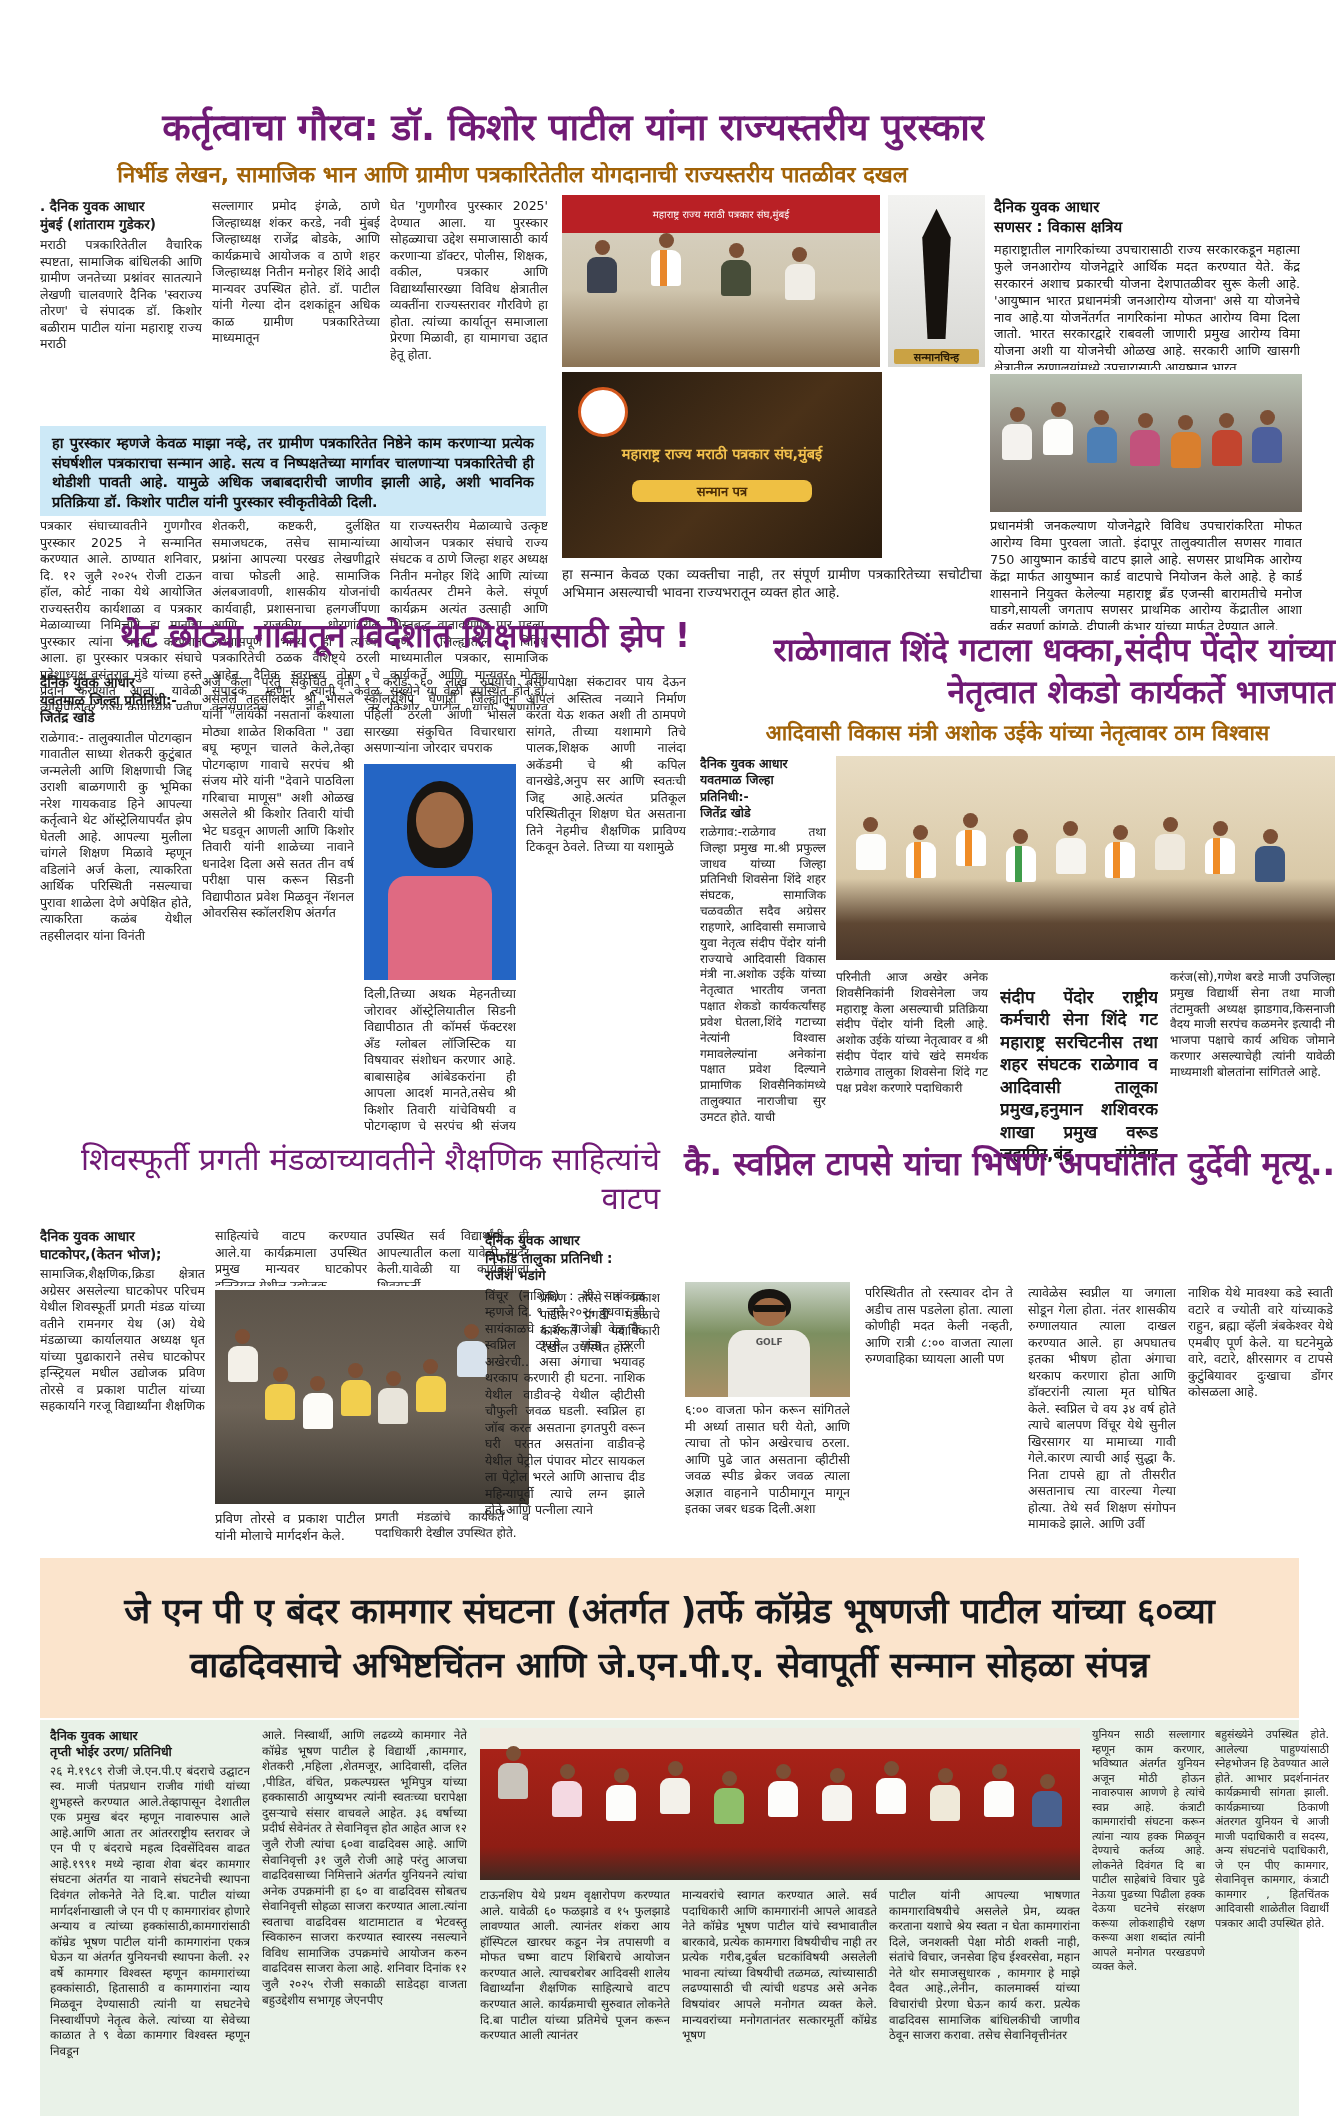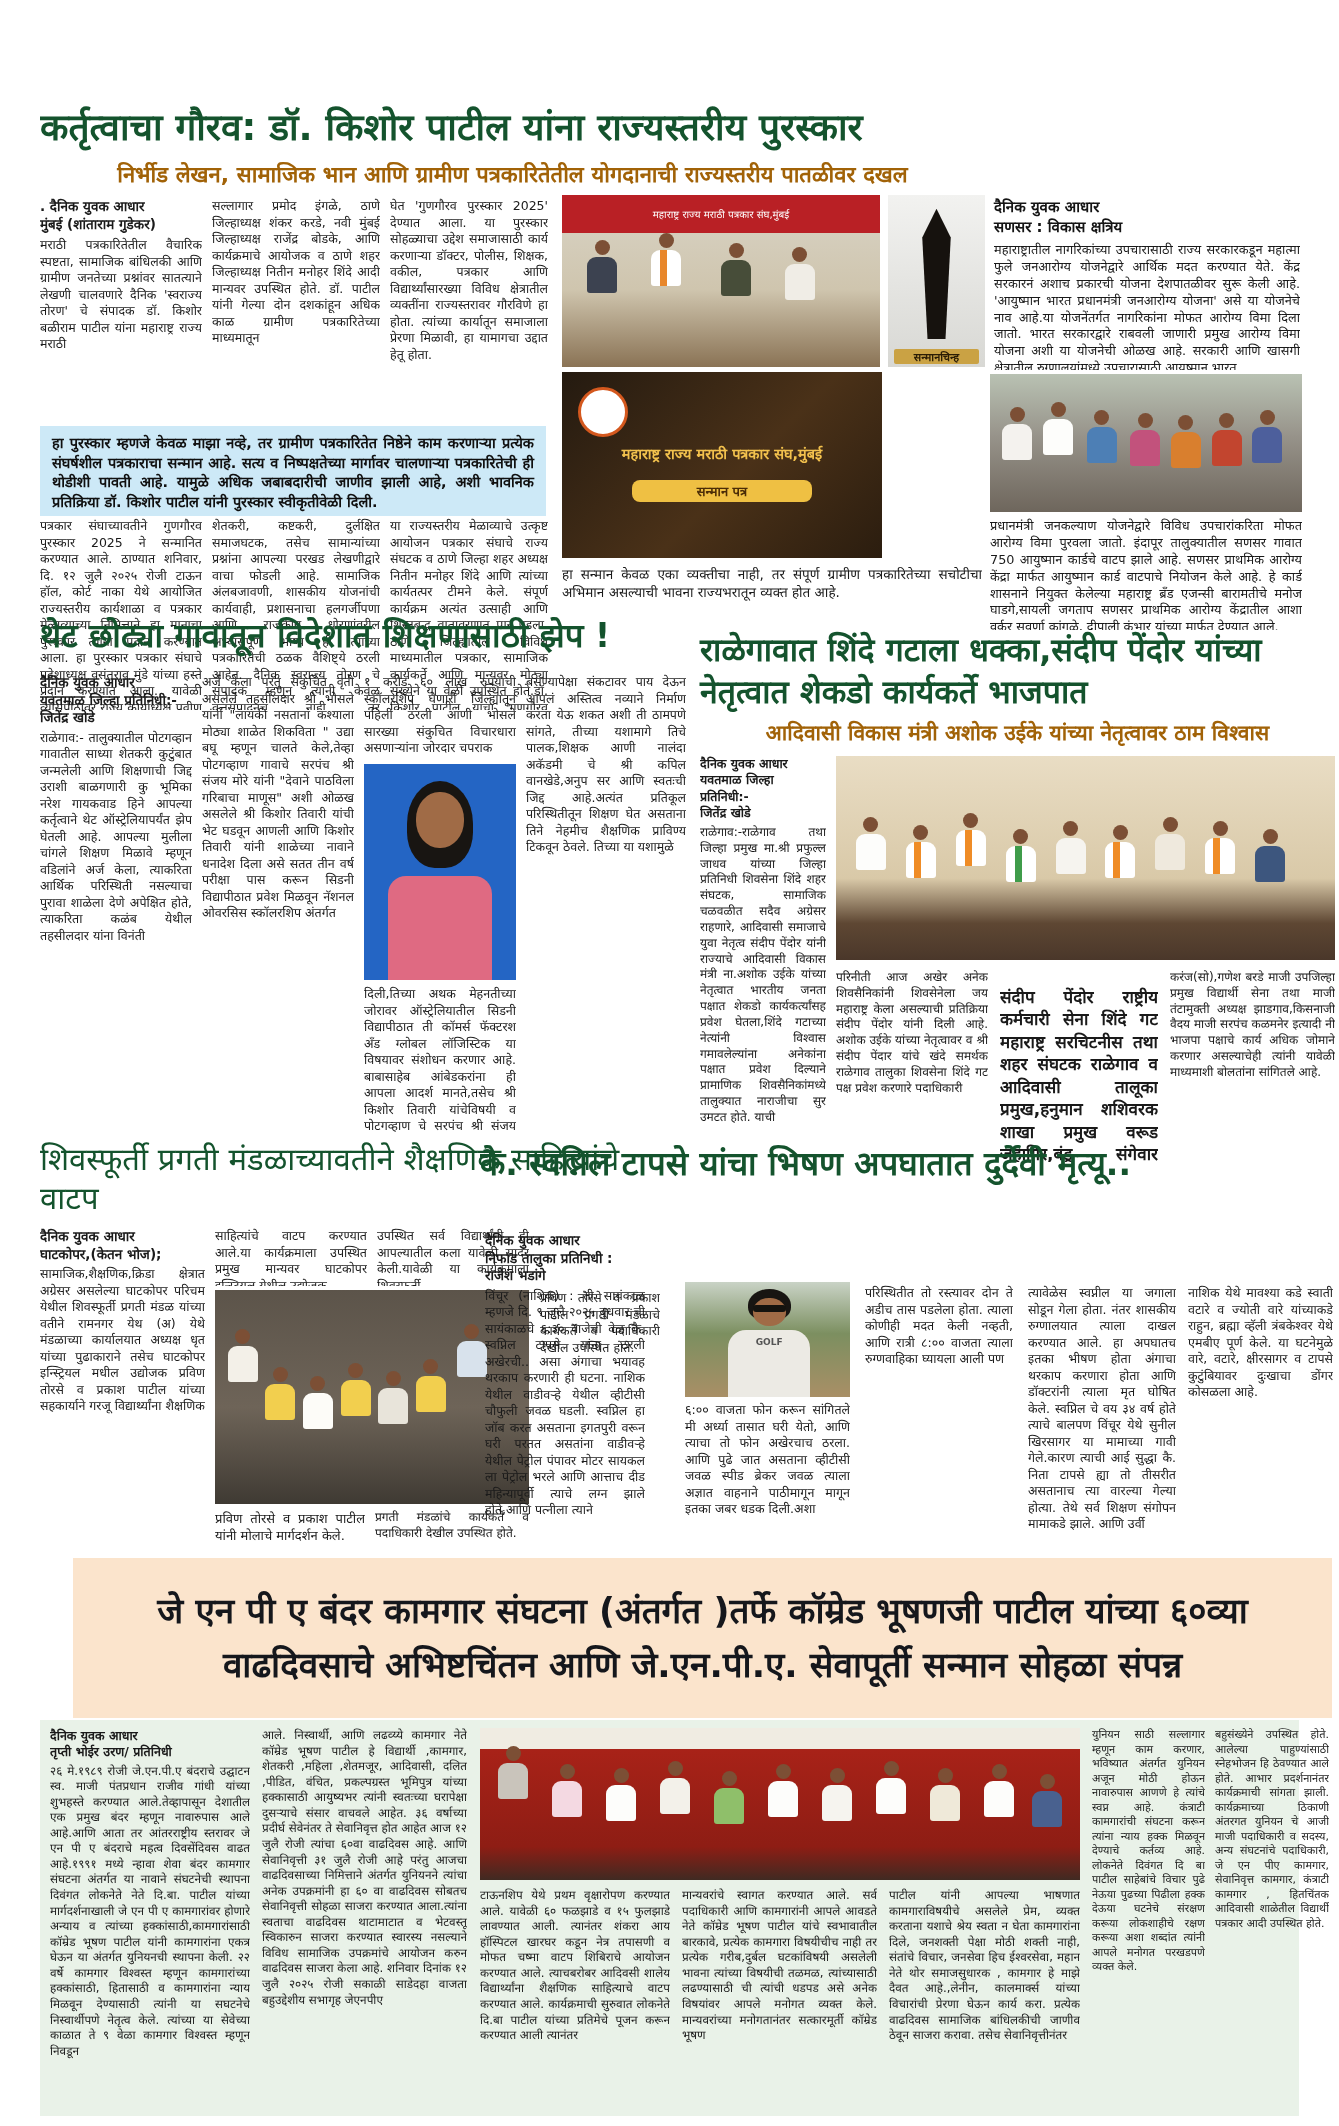--- a/index.html
+++ b/index.html
@@ -9,21 +9,21 @@
   
   #masthead{left:40px;top:38px;width:1259px;height:58px;background:#2c3a96;}
   #logoBox{left:10px;top:7px;width:258px;height:44px;background:#fff;display:flex;align-items:center;justify-content:center;}
   #logoText{color:#e8232a;font-size:33px;font-weight:bold;font-style:italic;letter-spacing:1px;
             text-shadow:1px 1px 0 #30100f;white-space:nowrap;}
   #dateBox{right:108px;top:14px;width:212px;height:30px;background:#fff;border-radius:4px;
            display:flex;align-items:center;justify-content:center;font-size:16px;font-weight:bold;color:#111;white-space:nowrap;}
   #pageCircle{right:40px;top:4px;width:48px;height:50px;background:#fff;border-radius:50%;
            display:flex;align-items:center;justify-content:center;font-size:28px;font-weight:bold;color:#c4161c;}
   
-  .hl{font-weight:800;color:#14532d;text-align:left;}
+  .hl{font-weight:800;color:#701a75;text-align:right;}
   .sub{font-weight:bold;color:#a16207;text-align:center;}
   .col{position:absolute;text-align:justify;font-size:12.5px;line-height:1.32;overflow:hidden;color:#1a1a1a;}
   .byl{font-weight:bold;font-size:13.5px;line-height:1.3;text-align:left;}
   .nowrap{white-space:nowrap;overflow:hidden;}
   
   .photo{position:absolute;overflow:hidden;}
   .pe{position:absolute;bottom:4%;width:30px;}
   .pe::before{content:"";display:block;width:15px;height:15px;border-radius:50%;background:#7c4f35;margin:0 auto 2px;}
   .pe::after{content:"";display:block;height:36px;border-radius:9px 9px 3px 3px;background:var(--s,#eee);}
   .banner{position:absolute;left:0;top:0;right:0;height:22%;background:#b92025;color:#fff;
@@ -199,21 +199,21 @@
         <span style="font-size:9px;color:#555;font-weight:bold;">GOLF</span>
       </div>
     </div>
     <div class="col" style="left:205px;top:262px;width:165px;height:156px;">६:०० वाजता फोन करून सांगितले मी अर्ध्या तासात घरी येतो, आणि त्याचा तो फोन अखेरचाच ठरला. आणि पुढे जात असताना व्हीटीसी जवळ स्पीड ब्रेकर जवळ त्याला अज्ञात वाहनाने पाठीमागून मागून इतका जबर धडक दिली.अशा</div>
     <div class="col" style="left:385px;top:145px;width:148px;height:273px;">परिस्थितीत तो रस्त्यावर दोन ते अडीच तास पडलेला होता. त्याला कोणीही मदत केली नव्हती, आणि रात्री ८:०० वाजता त्याला रुग्णवाहिका घ्यायला आली पण</div>
     <div class="col" style="left:548px;top:145px;width:148px;height:273px;">त्यावेळेस स्वप्नील या जगाला सोडून गेला होता. नंतर शासकीय रुग्णालयात त्याला दाखल करण्यात आले. हा अपघातच इतका भीषण होता अंगाचा थरकाप करणारा होता आणि डॉक्टरांनी त्याला मृत घोषित केले. स्वप्निल चे वय ३४ वर्ष होते त्याचे बालपण विंचूर येथे सुनील खिरसागर या मामाच्या गावी गेले.कारण त्याची आई सुद्धा कै. निता टापसे ह्या तो तीसरीत असतानाच त्या वारल्या गेल्या होत्या. तेथे सर्व शिक्षण संगोपन मामाकडे झाले. आणि उर्वी</div>
     <div class="col" style="left:708px;top:145px;width:145px;height:273px;">नाशिक येथे मावश्या कडे स्वाती वटारे व ज्योती वारे यांच्याकडे राहुन, ब्रह्मा व्हॅली त्रंबकेश्वर येथे एमबीए पूर्ण केले. या घटनेमुळे वारे, वटारे, क्षीरसागर व टापसे कुटुंबियावर दुःखाचा डोंगर कोसळला आहे.</div>
   </div>
 
   <div class="abs" style="left:40px;top:1558px;width:1259px;height:558px;">
-    <div id="jnpaHead" class="abs" style="left:0;top:0;width:1259px;height:160px;margin-left:33px;">
+    <div id="jnpaHead" class="abs" style="left:0;top:0;width:1259px;height:160px;">
       <div id="jnpaHeadText">जे एन पी ए बंदर कामगार संघटना (अंतर्गत )तर्फे कॉम्रेड भूषणजी पाटील यांच्या ६०व्या वाढदिवसाचे अभिष्टचिंतन आणि जे.एन.पी.ए. सेवापूर्ती सन्मान सोहळा संपन्न</div>
     </div>
     <div id="jnpaBody" class="abs" style="left:0;top:162px;width:1259px;height:396px;">
       <div class="col gcol" style="left:10px;top:8px;width:200px;height:378px;">
         <div class="byl" style="font-size:12.5px;">दैनिक युवक आधार</div>
         <div class="byl" style="font-size:12.5px;margin-bottom:3px;">तृप्ती भोईर उरण/ प्रतिनिधी</div>
         <span>२६ मे.१९८९ रोजी जे.एन.पी.ए बंदराचे उद्घाटन स्व. माजी पंतप्रधान राजीव गांधी यांच्या शुभहस्ते करण्यात आले.तेव्हापासून देशातील एक प्रमुख बंदर म्हणून नावारुपास आले आहे.आणि आता तर आंतरराष्ट्रीय स्तरावर जे एन पी ए बंदराचे महत्व दिवसेंदिवस वाढत आहे.१९९१ मध्ये न्हावा शेवा बंदर कामगार संघटना अंतर्गत या नावाने संघटनेची स्थापना दिवंगत लोकनेते नेते दि.बा. पाटील यांच्या मार्गदर्शनाखाली जे एन पी ए कामगारांवर होणारे अन्याय व त्यांच्या हक्कांसाठी,कामगारांसाठी कॉम्रेड भूषण पाटील यांनी कामगारांना एकत्र घेऊन या अंतर्गत युनियनची स्थापना केली. २२ वर्षे कामगार विश्वस्त म्हणून कामगारांच्या हक्कांसाठी, हितासाठी व कामगारांना न्याय मिळवून देण्यासाठी त्यांनी या सघटनेचे निस्वार्थीपणे नेतृत्व केले. त्यांच्या या सेवेच्या काळात ते ९ वेळा कामगार विश्वस्त म्हणून निवडून</span>
       </div>
       <div class="col gcol" style="left:222px;top:8px;width:205px;height:378px;">आले. निस्वार्थी, आणि लढव्य्ये कामगार नेते कॉम्रेड भूषण पाटील हे विद्यार्थी ,कामगार, शेतकरी ,महिला ,शेतमजूर, आदिवासी, दलित ,पीडित, वंचित, प्रकल्पग्रस्त भूमिपुत्र यांच्या हक्कासाठी आयुष्यभर त्यांनी स्वतःच्या घरापेक्षा दुसऱ्याचे संसार वाचवले आहेत. ३६ वर्षाच्या प्रदीर्घ सेवेनंतर ते सेवानिवृत्त होत आहेत आज १२ जुलै रोजी त्यांचा ६०वा वाढदिवस आहे. आणि सेवानिवृत्ती ३१ जुलै रोजी आहे परंतु आजचा वाढदिवसाच्या निमित्ताने अंतर्गत युनियनने त्यांचा अनेक उपक्रमांनी हा ६० वा वाढदिवस सोबतच सेवानिवृत्ती सोहळा साजरा करण्यात आला.त्यांना स्वताचा वाढदिवस थाटामाटात व भेटवस्तू स्विकारुन साजरा करण्यात स्वारस्य नसल्याने विविध सामाजिक उपक्रमांचे आयोजन करुन वाढदिवस साजरा केला आहे. शनिवार दिनांक १२ जुलै २०२५ रोजी सकाळी साडेदहा वाजता बहुउद्देशीय सभागृह जेएनपीए</div>
 

